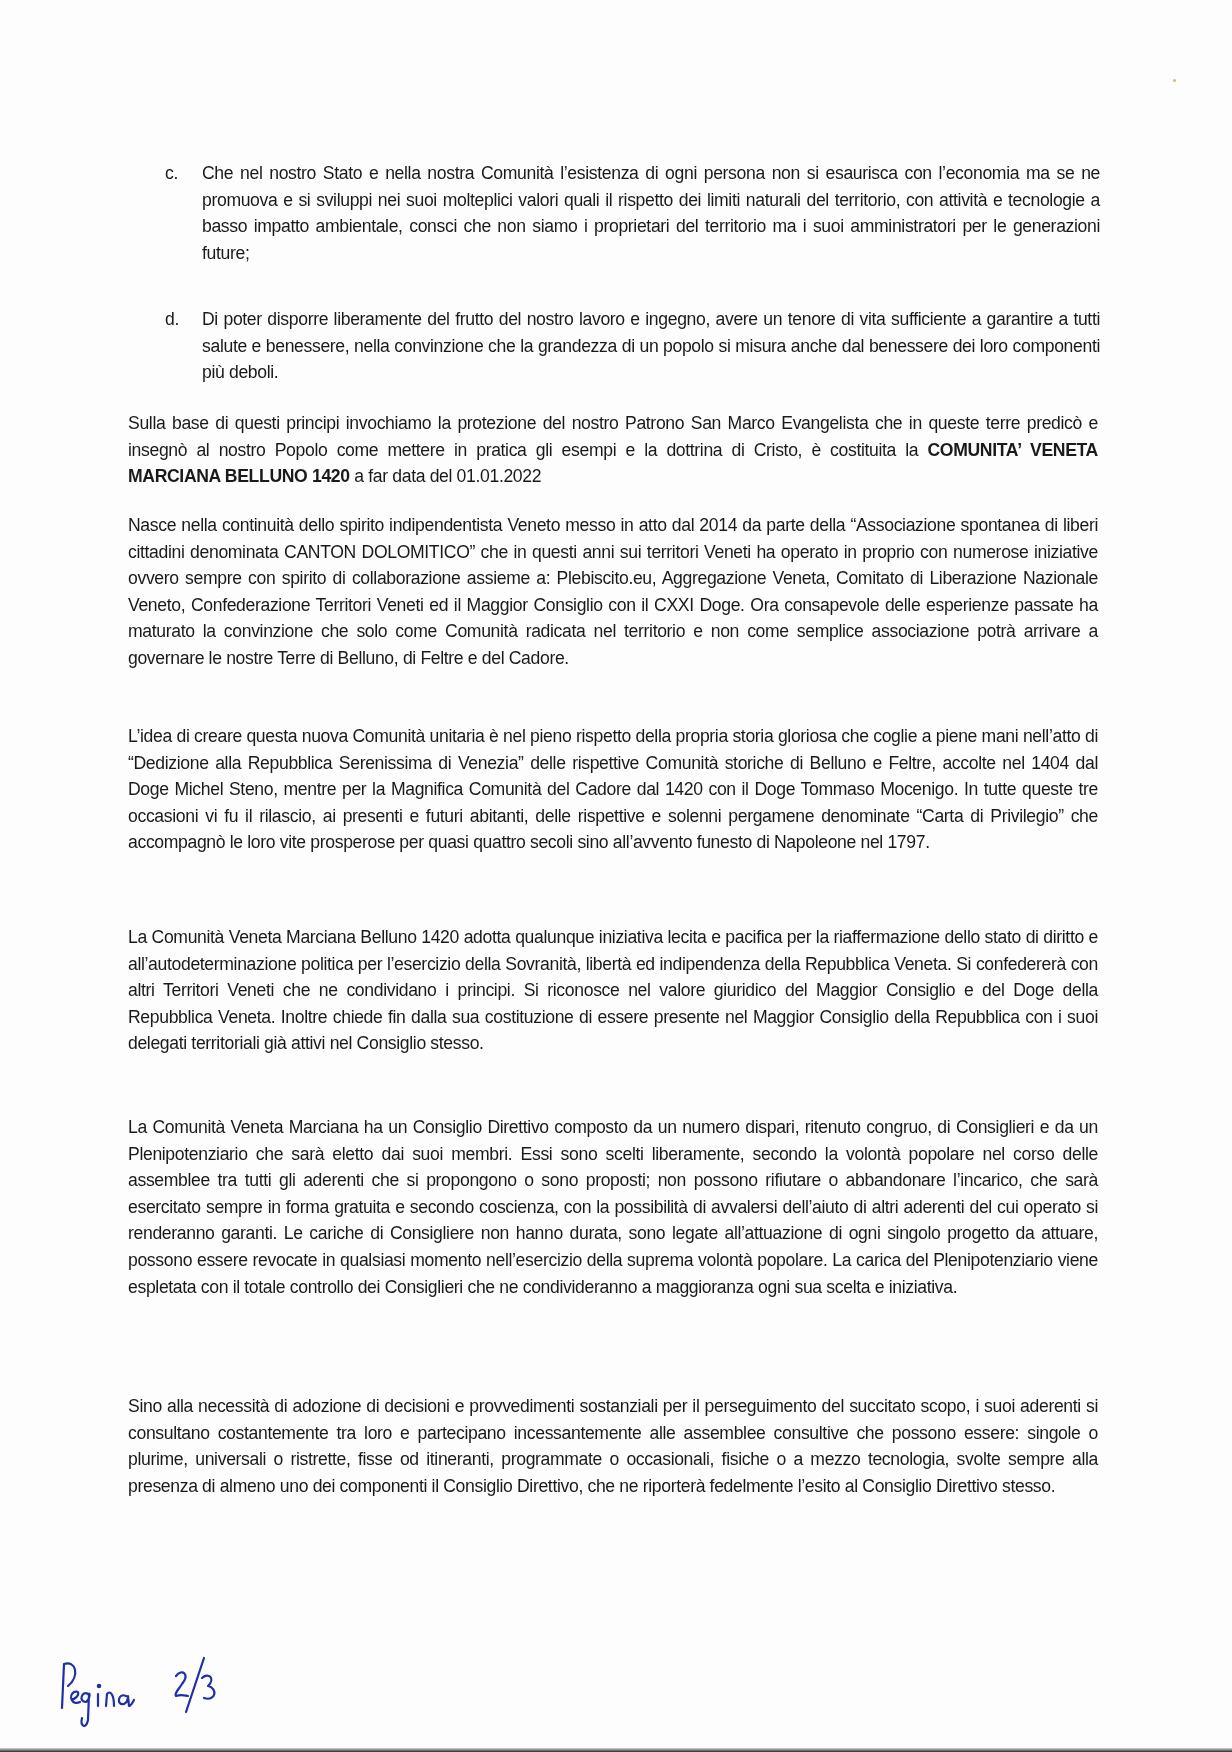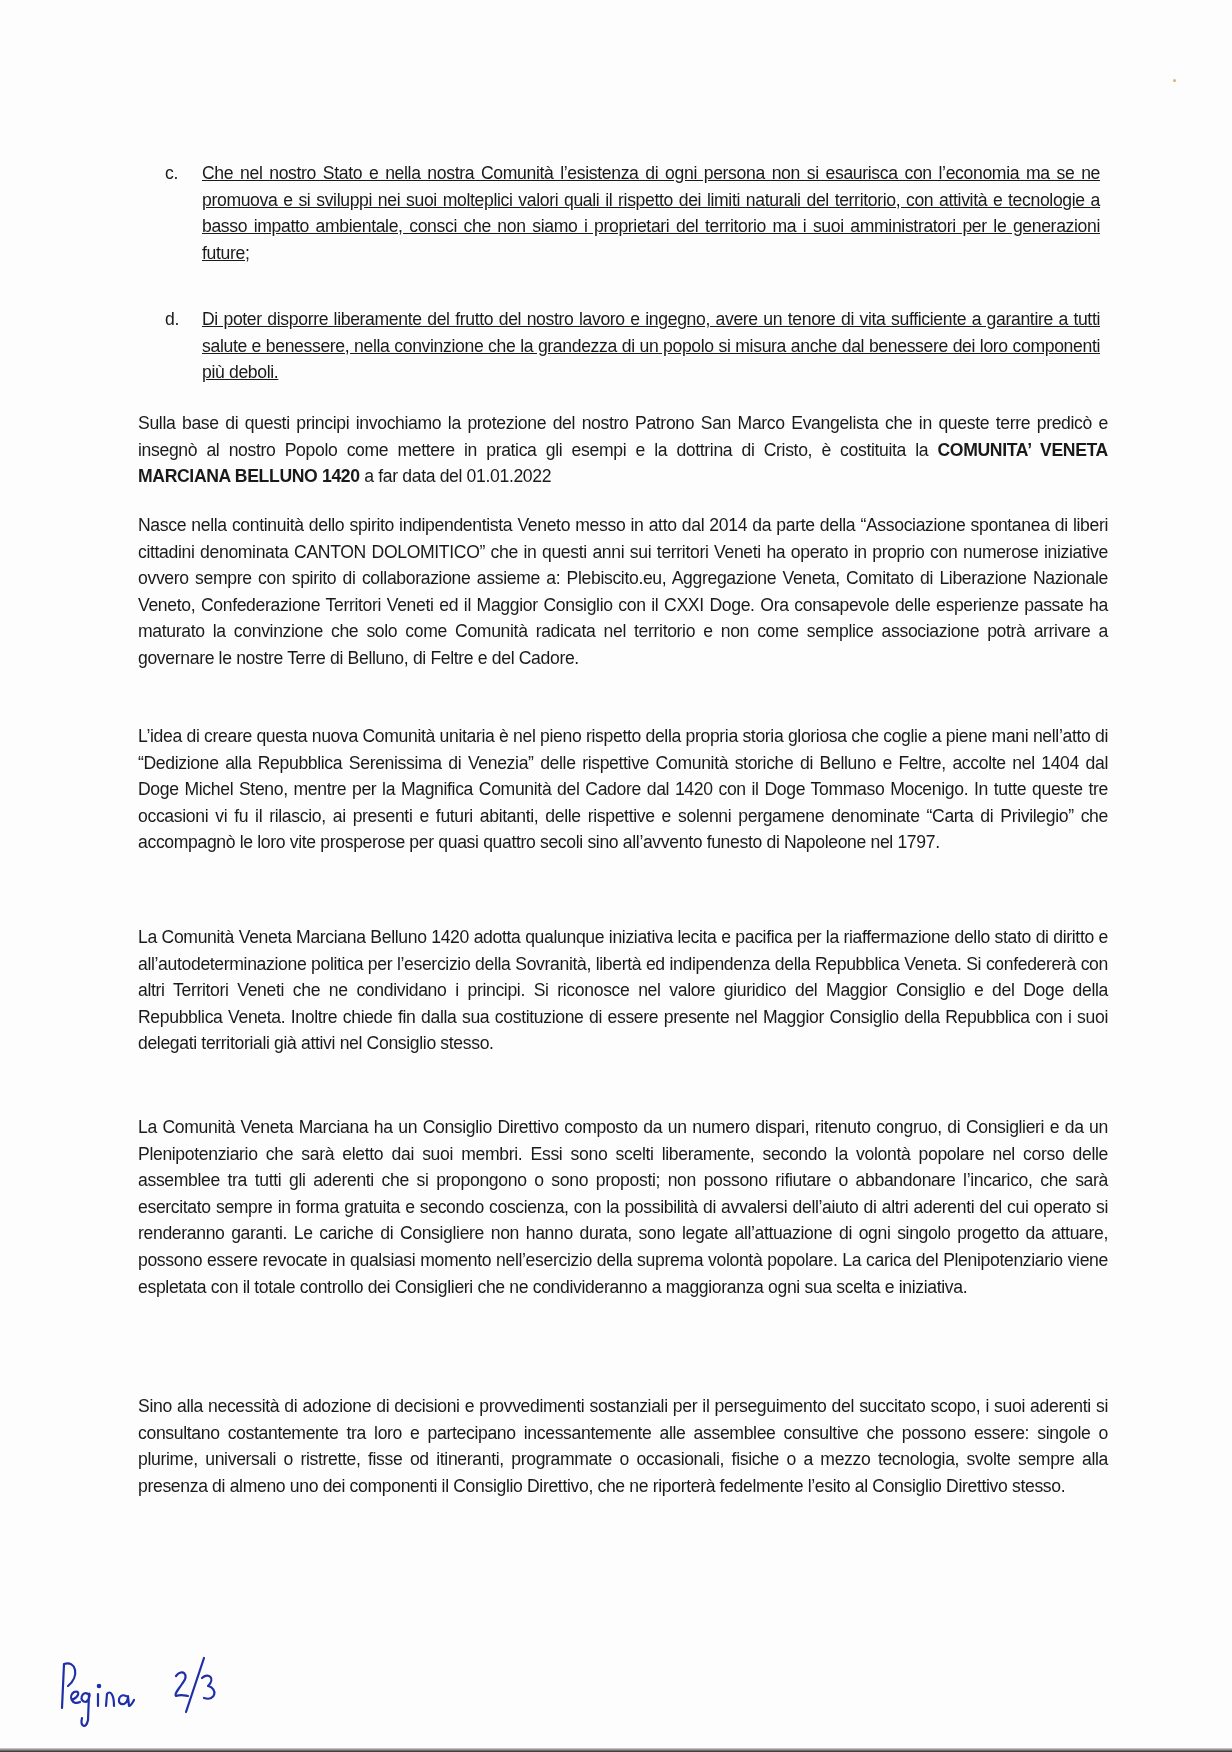--- a/index.html
+++ b/index.html
@@ -16,23 +16,23 @@
     line-height: 26.6px;
     text-align: justify;
     letter-spacing: -0.35px;
     word-spacing: 0px;
   }
   .list-item { left: 165px; width: 935px; }
   .list-item .marker {
     position: absolute; left: 0; top: 0; width: 36px;
   }
   .list-item .text {
-    position: absolute; left: 37px; width: 898px; text-align: justify; text-decoration: underline;
+    position: absolute; left: 37px; width: 898px; text-align: justify;
   }
-  .para { left: 138px; width: 970px; }
+  .para { left: 128px; width: 970px; }
   .bold { font-weight: bold; }
   .handwriting {
     position: absolute; left: 58px; top: 1650px; width: 180px; height: 85px;
   }
   .scan-edge {
     position: absolute; left: 0; bottom: 0; width: 1232px; height: 4px;
     background: linear-gradient(#d8d8d8, #2a2a2a);
   }
   .speck {
     position: absolute; left: 1173px; top: 79px; width: 3px; height: 3px;

